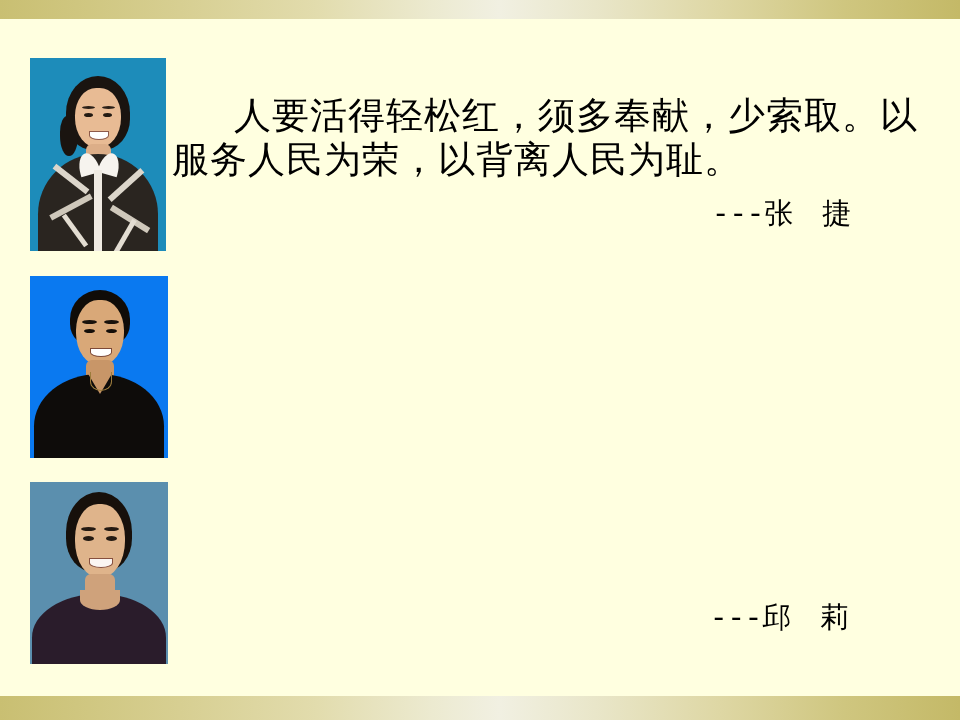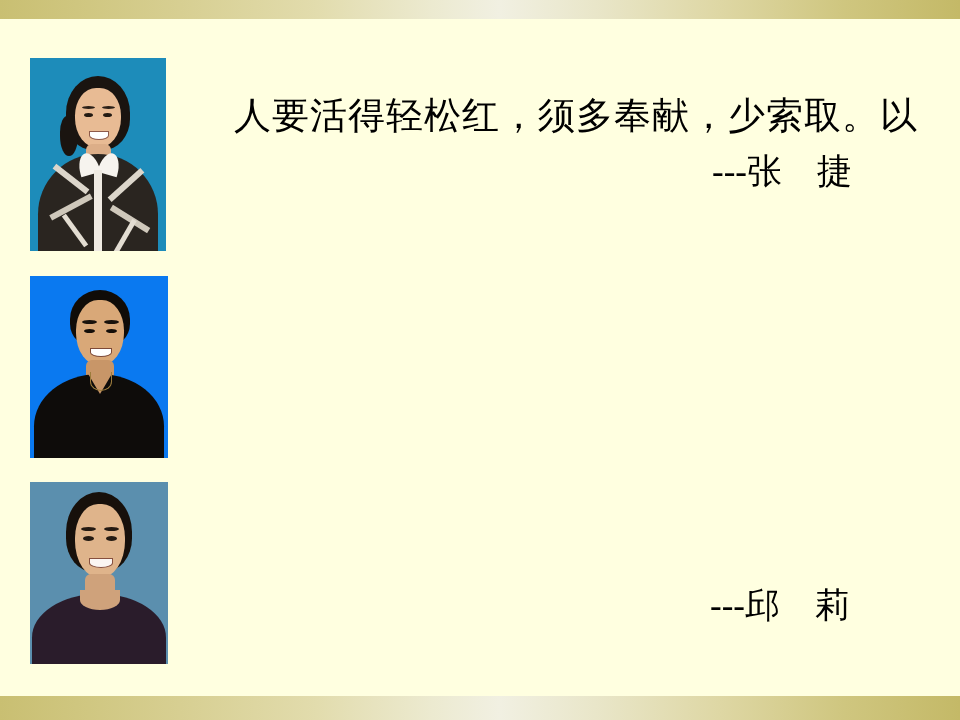--- a/index.html
+++ b/index.html
@@ -67,41 +67,41 @@
   .qline {
     color: #000000;
     font-size: 37px;
     line-height: 44px;
     letter-spacing: 1px;
     white-space: nowrap;
     font-family: Liberation Sans, sans-serif;
   }
   .qattrib {
     color: #000000;
-    font-size: 35px;
+    font-size: 29px;
     line-height: 44px;
     white-space: nowrap;
-    font-family: Liberation Serif, serif;
+    font-family: Liberation Mono, monospace;
   }
 
   
   .q1       { left: 172px; top: 94px;  width: 760px; }
   .q1 .l1   { padding-left: 62px; }
   .q1 .l2   { padding-left: 0px; }
   .q1 .at   { padding-left: 540px; margin-top: 12px; }
 
   
   .q2       { left: 248px; top: 360px; width: 700px; }
   .q2 .l1   { padding-left: 0px; }
   .q2 .at   { padding-left: 462px; margin-top: 14px; }
 
   
   .q3       { left: 248px; top: 580px; width: 700px; }
   .q3 .l1   { padding-left: 0px; }
-  .q3 .at   { padding-left: 462px; margin-top: 4px; }
+  .q3 .at   { padding-left: 462px; margin-top: 18px; }
 </style>
 </head>
 <body>
 
 <div class="slide">
 
   <div class="band band-top"></div>
   <div class="band band-bottom"></div>
 
   <div class="photo photo-1">
@@ -151,20 +151,21 @@
     <div class="pf eye" style="left:53px; top:54px; width:11px; height:5px; background:#241a12;"></div>
     <div class="pf eye" style="left:76px; top:54px; width:11px; height:5px; background:#241a12;"></div>
     <div class="pf mouth" style="left:59px; top:76px; width:22px; height:8px; background:#fbf6f2; border:1px solid #86503f;"></div>
     <div class="pf neck" style="left:55px; top:92px; width:30px; height:22px; background:#cfa27b;"></div>
     <div class="pf shoulders" style="left:2px; top:112px; width:134px; height:70px; background:#2a1c2b;"></div>
     <div class="pf" style="left:50px; top:108px; width:40px; height:20px; background:#cfa27b; border-radius:0 0 50% 50%;"></div>
   </div>
 
   <div class="quote-block q1">
     <div class="qline l1">人要活得轻松红，须多奉献，少索取。以</div>
+    <div class="qline l2">服务人民为荣，以背离人民为耻。</div>
     <div class="qattrib at">---张　捷</div>
   </div>
 
 
   <div class="quote-block q3">
     <div class="qattrib at">---邱　莉</div>
   </div>
 
 </div>
 

